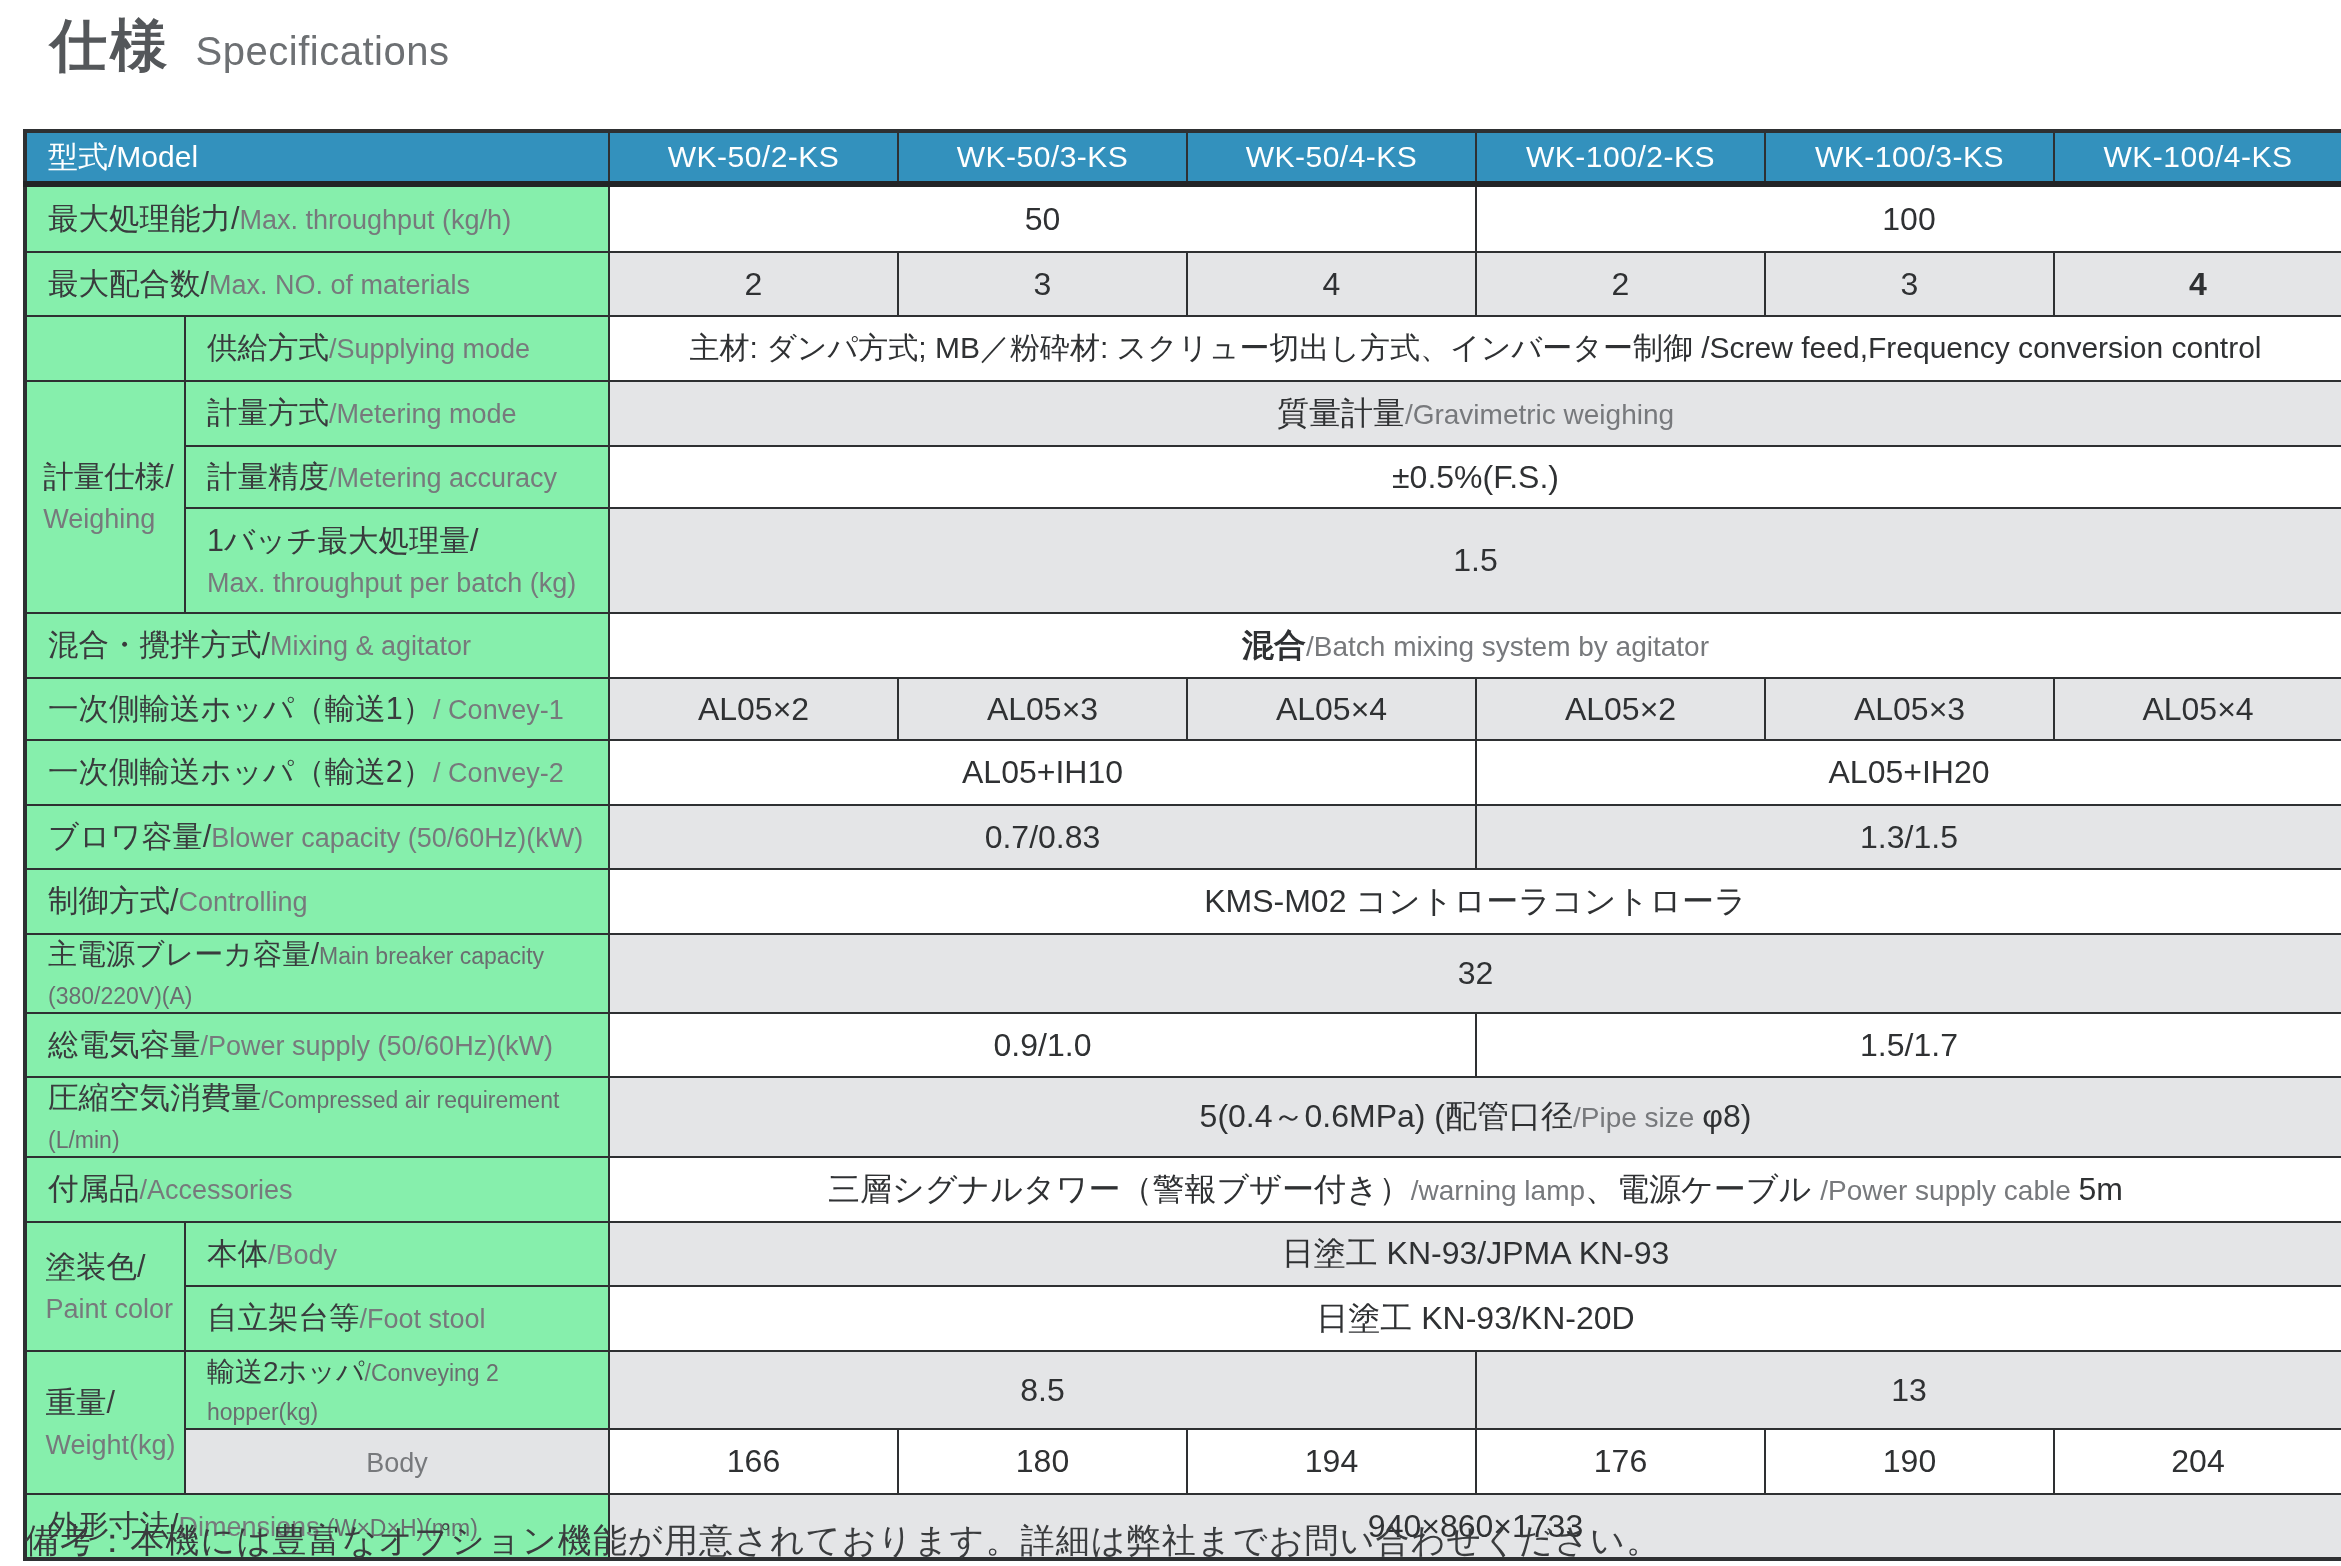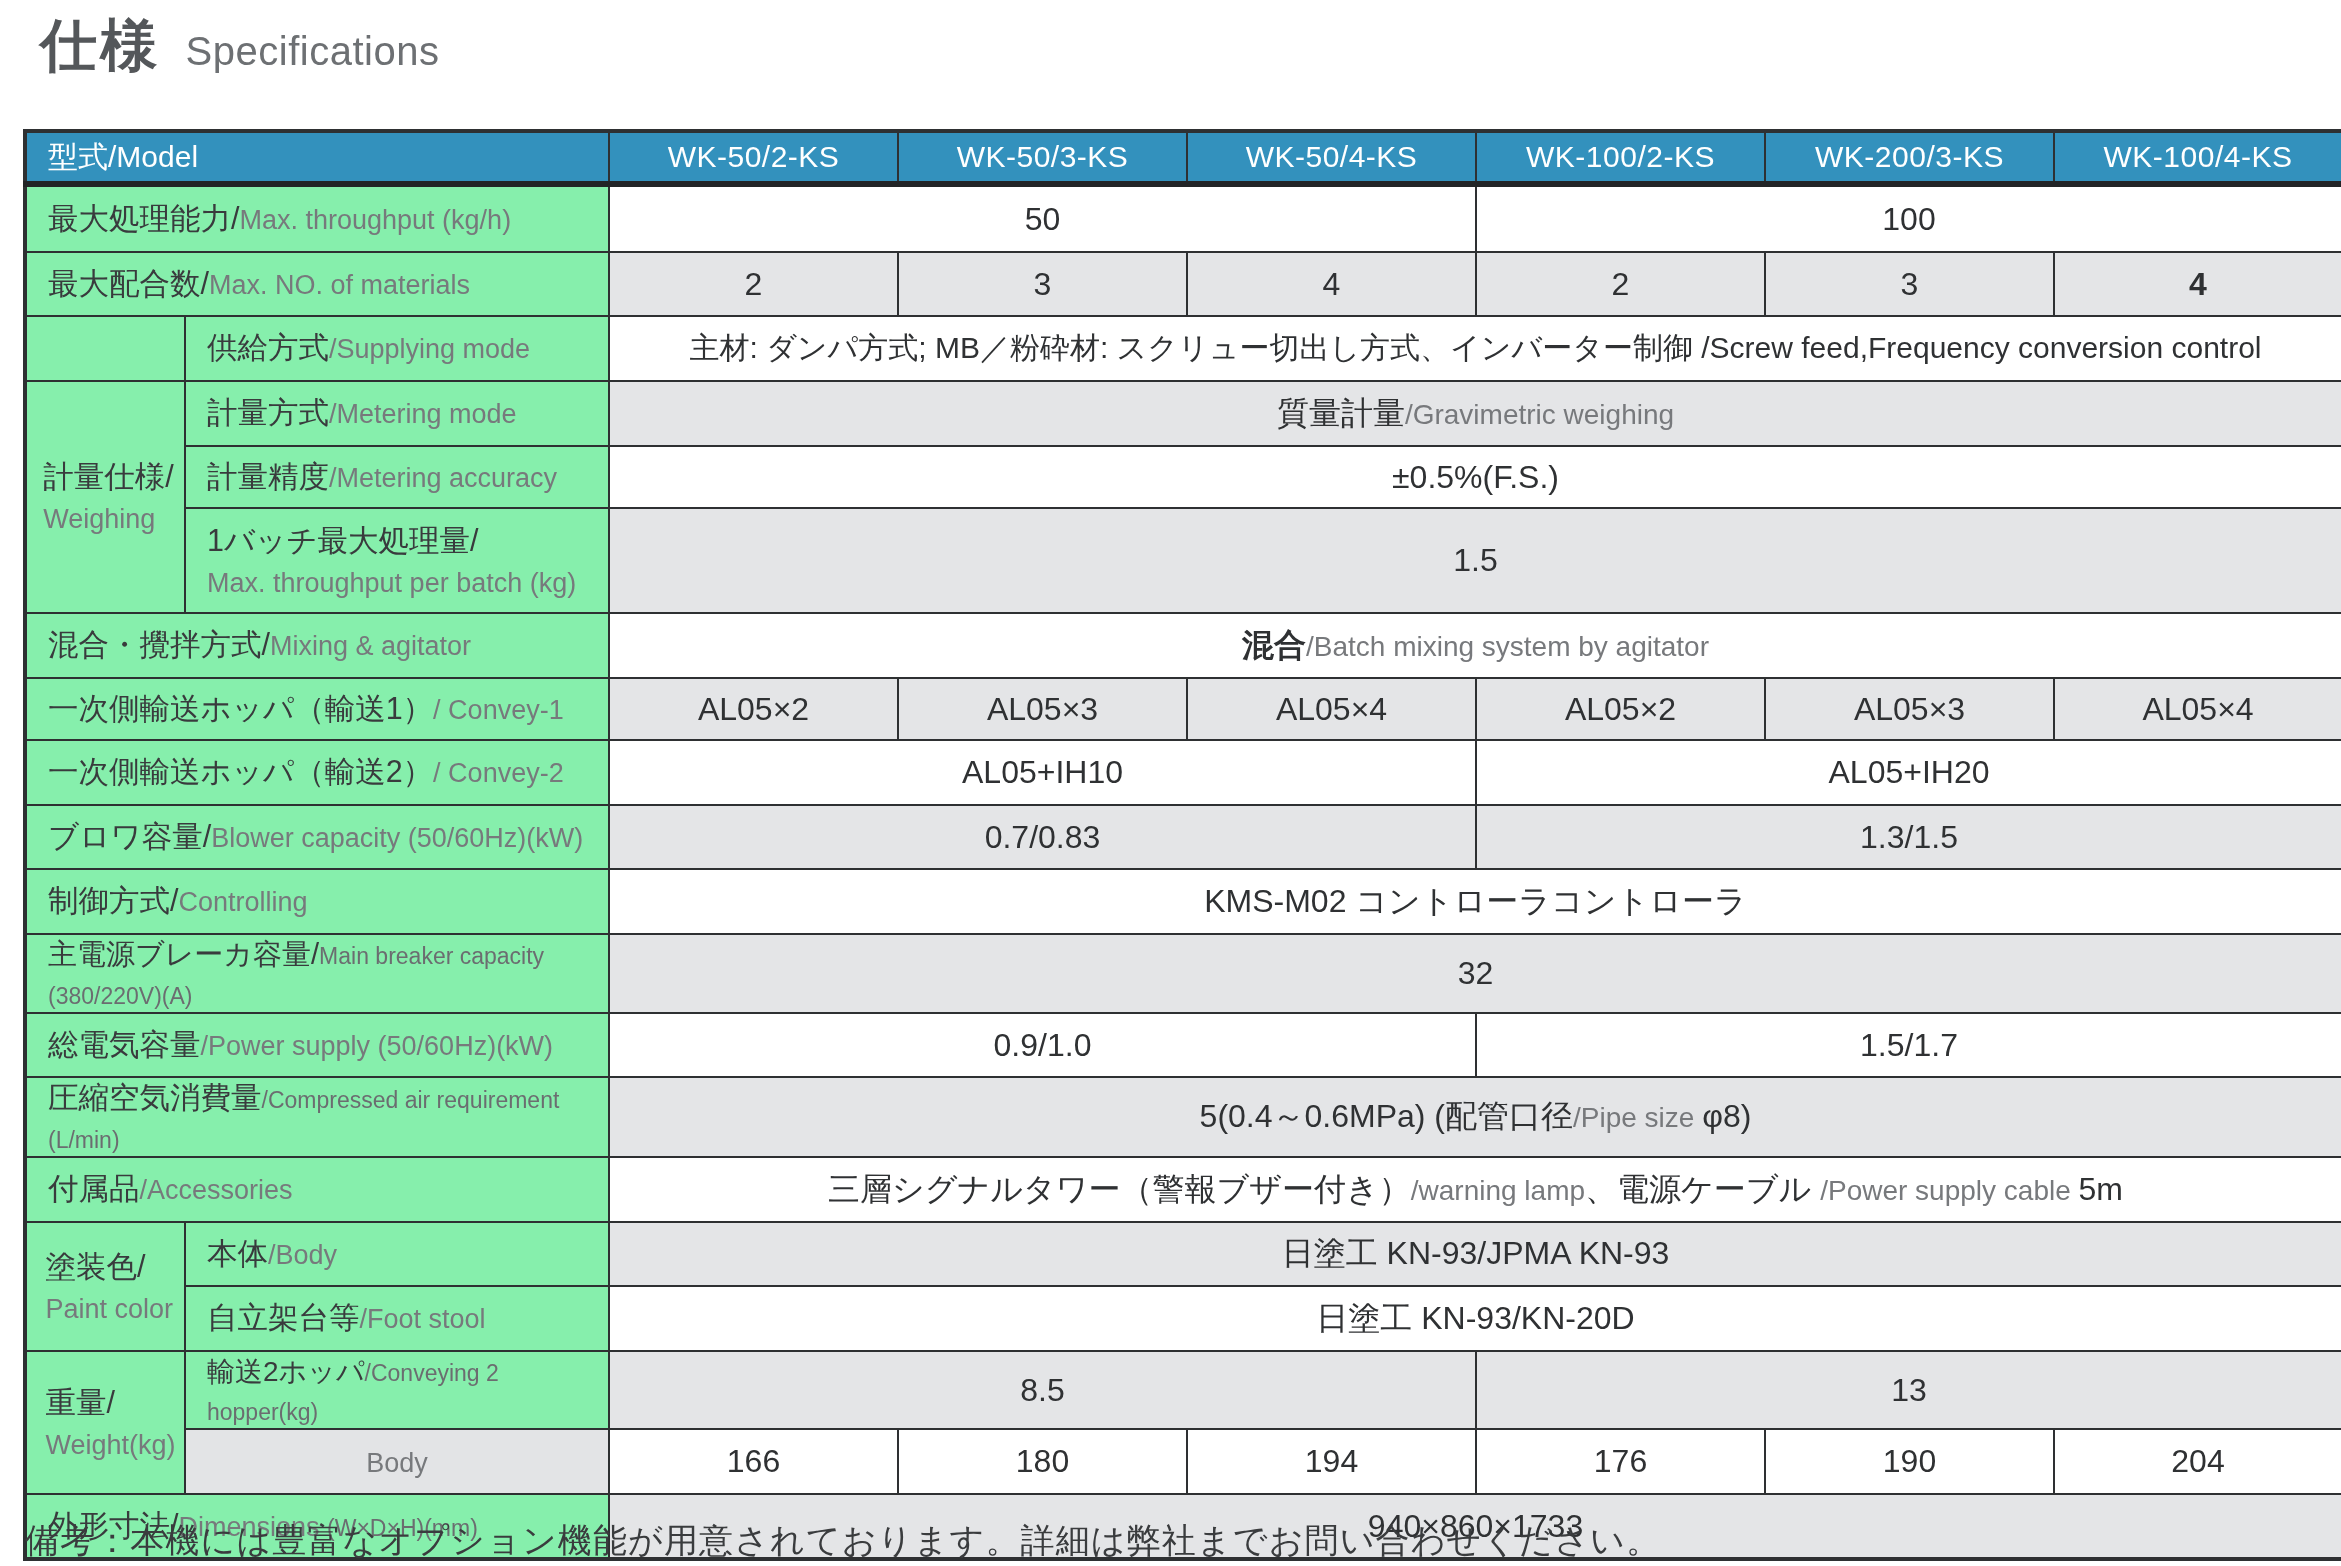--- a/index.html
+++ b/index.html
@@ -2,21 +2,21 @@
 <html style="font-size:8.7px"><head>
 <meta charset="utf-8">
 <style>
   html,body{margin:0;padding:0;background:#ffffff;}
   #canvas{
     position:relative;width:2342px;height:1567px;background:#ffffff;
     font-family:"Liberation Sans","DejaVu Sans",sans-serif;
     -webkit-font-smoothing:antialiased;
   }
   
-  .title{position:absolute;left:40px;top:7.6px;display:flex;align-items:baseline;gap:25px;}
+  .title{position:absolute;left:50px;top:7.6px;display:flex;align-items:baseline;gap:25px;}
   .title .jp-big{font-size:57px;font-weight:bold;color:#54575a;letter-spacing:3.3px;}
   .title .en-big{font-size:40px;color:#6d7073;letter-spacing:0.5px;}
   
   table.spec{
     position:absolute;left:23px;top:129px;width:2316px;
     border-collapse:collapse;table-layout:fixed;
     border:4.9px solid #2e3032;
   }
   td{
     border:2.7px solid #2e3032;
@@ -62,21 +62,21 @@
         <col style="width:289px">
     </colgroup>
 
     <tbody>
         <tr class="hdr" style="height:53px">
       <td colspan="2" style="text-align:left;padding-left:21px">型式/Model</td>
       <td class="modelcell">WK-50/2-KS</td>
       <td class="modelcell">WK-50/3-KS</td>
       <td class="modelcell">WK-50/4-KS</td>
       <td class="modelcell">WK-100/2-KS</td>
-      <td class="modelcell">WK-200/3-KS</td>
+      <td class="modelcell">WK-100/3-KS</td>
       <td class="modelcell">WK-100/4-KS</td>
     </tr>
 
     <tr style="height:68px">
       <td colspan="2" class="lab">
         <span class="jp">最大処理能力/</span><span class="en">Max. throughput (kg/h)</span>
       </td>
       <td colspan="3" class="w">50</td>
       <td colspan="3" class="w">100</td>
     </tr>

